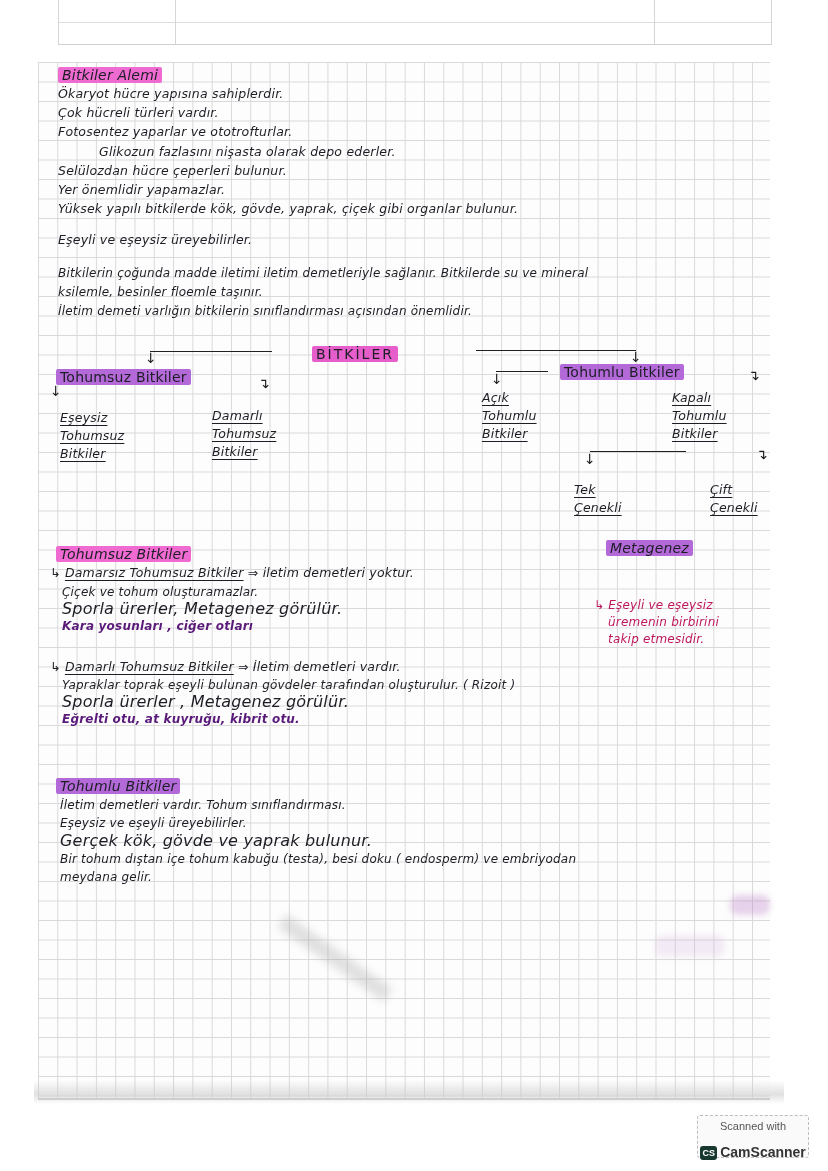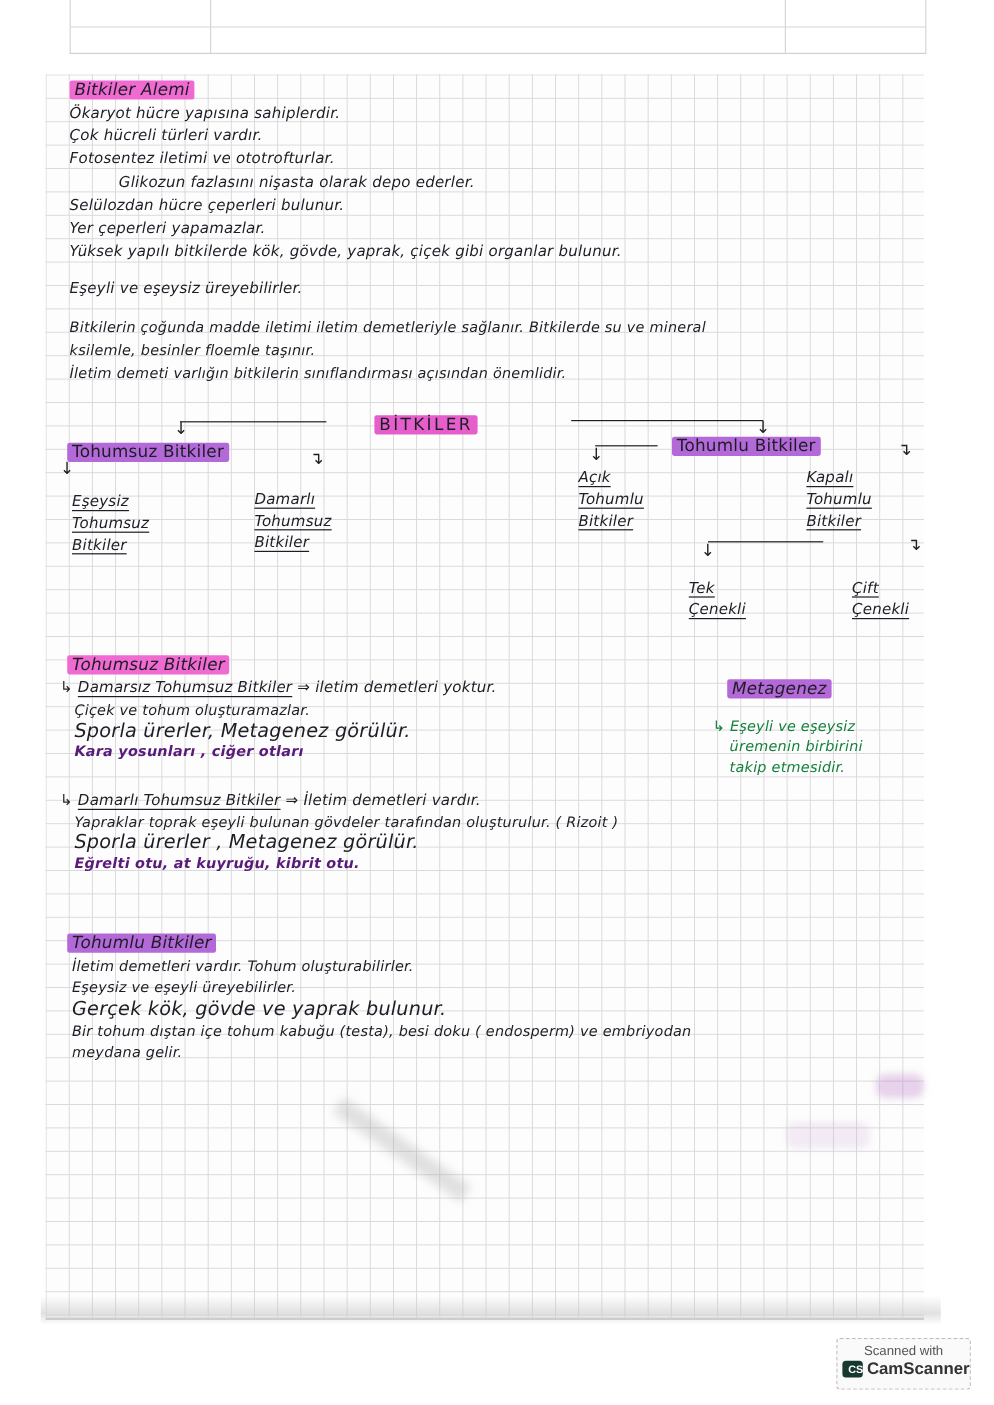--- a/index.html
+++ b/index.html
@@ -20,29 +20,29 @@
   .shadow{position:absolute;left:34px;top:1080px;width:750px;height:24px;
        background:linear-gradient(to bottom, rgba(220,220,220,0) 0%, rgba(200,200,200,.55) 60%, rgba(235,235,235,0) 100%);}
   .txt{position:absolute;font-family:"DejaVu Sans",sans-serif;font-size:12.5px;line-height:16px;
        color:#1d1d25;white-space:nowrap;letter-spacing:.2px;font-style:italic;}
   .hl-pink{background:#f06bd1;padding:0 4px;border-radius:2px;}
   .hl-purple{background:#b36ad8;padding:0 4px;border-radius:2px;}
   .hl-magenta{background:#e65ecb;padding:0 4px;border-radius:2px;}
   .heading{font-size:14px;font-style:italic;}
   .ul{text-decoration:underline;text-underline-offset:3px;}
   .purple-ink{color:#5a1a7a;font-weight:bold;}
-  .navy-ink{color:#15803d;}
+  .navy-ink{color:#be185d;}
   .arrow-h{position:absolute;border-top:1.8px solid #202020;}
   .arrowhead{position:absolute;font-size:14px;line-height:14px;color:#202020;}
   .smudge{position:absolute;border-radius:8px;background:rgba(190,130,200,.35);filter:blur(3px);}
   .pencil{position:absolute;background:rgba(140,140,140,.25);filter:blur(4px);transform:rotate(35deg);}
   .camscanner{position:absolute;left:697px;top:1115px;width:110px;height:41px;
        border:1px dashed #bdbdbd;border-radius:3px;background:#fafafa;text-align:center;}
   .camscanner .top{font-family:"Liberation Sans",sans-serif;font-size:11px;color:#555;margin-top:4px;}
-  .camscanner .brand{font-family:"Liberation Sans",sans-serif;font-size:14px;color:#333;font-weight:bold;margin-top:0;text-align:right;}
+  .camscanner .brand{font-family:"Liberation Sans",sans-serif;font-size:14px;color:#333;font-weight:bold;margin-top:12px;}
   .camscanner .logo{display:inline-block;width:17px;height:14px;background:#17382f;color:#fff;
        font-size:9px;line-height:14px;border-radius:3px;margin-right:3px;vertical-align:1px;font-weight:bold;}
 </style>
 </head>
 <body>
 
 <div class="header-table">
   <div class="row-line"></div>
   <div class="col1"></div>
   <div class="col2"></div>
@@ -53,24 +53,24 @@
 
 <div class="smudge" style="left:730px;top:895px;width:40px;height:20px;"></div>
 <div class="smudge" style="left:655px;top:935px;width:70px;height:22px;background:rgba(200,160,210,.2);"></div>
 <div class="pencil" style="left:270px;top:950px;width:130px;height:16px;"></div>
 
 <div class="txt heading" style="left:58px;top:67px;">
   <span class="hl-pink">Bitkiler Alemi</span>
 </div>
 <div class="txt" style="left:58px;top:86px;">Ökaryot hücre yapısına sahiplerdir.</div>
 <div class="txt" style="left:58px;top:105px;">Çok hücreli türleri vardır.</div>
-<div class="txt" style="left:58px;top:124px;">Fotosentez iletimi ve ototrofturlar.</div>
+<div class="txt" style="left:58px;top:124px;">Fotosentez yaparlar ve ototrofturlar.</div>
 <div class="txt" style="left:58px;top:144px;margin-left:41px;">Glikozun fazlasını nişasta olarak depo ederler.</div>
 <div class="txt" style="left:58px;top:163px;">Selülozdan hücre çeperleri bulunur.</div>
-<div class="txt" style="left:58px;top:182px;">Yer çeperleri yapamazlar.</div>
+<div class="txt" style="left:58px;top:182px;">Yer önemlidir yapamazlar.</div>
 <div class="txt" style="left:58px;top:201px;">Yüksek yapılı bitkilerde kök, gövde, yaprak, çiçek gibi organlar bulunur.</div>
 <div class="txt" style="left:58px;top:232px;">Eşeyli ve eşeysiz üreyebilirler.</div>
 
 <div class="txt" style="left:58px;top:265px;font-size:12px;">Bitkilerin çoğunda madde iletimi iletim demetleriyle sağlanır. Bitkilerde su ve mineral</div>
 <div class="txt" style="left:58px;top:284px;font-size:12px;">ksilemle, besinler floemle taşınır.</div>
 <div class="txt" style="left:58px;top:303px;font-size:12px;">İletim demeti varlığın bitkilerin sınıflandırması açısından önemlidir.</div>
 
 <div class="txt heading" style="left:312px;top:346px;letter-spacing:2px;font-style:normal;">
   <span class="hl-magenta">BİTKİLER</span>
 </div>
@@ -124,21 +124,21 @@
 <div class="txt" style="left:50px;top:565px;">
   <span>↳</span>
   <span class="ul">Damarsız Tohumsuz Bitkiler</span>
   <span>⇒</span>
   <span>iletim demetleri yoktur.</span>
 </div>
 <div class="txt" style="left:62px;top:584px;font-size:12px;">Çiçek ve tohum oluşturamazlar.</div>
 <div class="txt" style="left:62px;top:601px;font-size:16px;">Sporla ürerler, Metagenez görülür.</div>
 <div class="txt purple-ink" style="left:62px;top:618px;font-size:12px;">Kara yosunları , ciğer otları</div>
 
-<div class="txt heading" style="left:606px;top:566px;text-align:right;">
+<div class="txt heading" style="left:606px;top:540px;text-align:right;">
   <span class="hl-purple">Metagenez</span>
 </div>
 <div class="txt navy-ink" style="left:594px;top:597px;font-size:12px;">
   <span>↳</span>
   <span>Eşeyli ve eşeysiz</span>
 </div>
 <div class="txt navy-ink" style="left:608px;top:614px;font-size:12px;">üremenin birbirini</div>
 <div class="txt navy-ink" style="left:608px;top:631px;font-size:12px;">takip etmesidir.</div>
 
 <div class="txt" style="left:50px;top:659px;">
@@ -147,21 +147,21 @@
   <span>⇒</span>
   <span>İletim demetleri vardır.</span>
 </div>
 <div class="txt" style="left:62px;top:677px;font-size:12px;">Yapraklar toprak eşeyli bulunan gövdeler tarafından oluşturulur. ( Rizoit )</div>
 <div class="txt" style="left:62px;top:694px;font-size:16px;">Sporla ürerler , Metagenez görülür.</div>
 <div class="txt purple-ink" style="left:62px;top:711px;font-size:12px;">Eğrelti otu, at kuyruğu, kibrit otu.</div>
 
 <div class="txt heading" style="left:56px;top:778px;">
   <span class="hl-purple">Tohumlu Bitkiler</span>
 </div>
-<div class="txt" style="left:60px;top:797px;font-size:12px;">İletim demetleri vardır. Tohum oluşturabilirler.</div>
+<div class="txt" style="left:60px;top:797px;font-size:12px;">İletim demetleri vardır. Tohum sınıflandırması.</div>
 <div class="txt" style="left:60px;top:815px;font-size:12px;">Eşeysiz ve eşeyli üreyebilirler.</div>
 <div class="txt" style="left:60px;top:833px;font-size:16px;">Gerçek kök, gövde ve yaprak bulunur.</div>
 <div class="txt" style="left:60px;top:851px;font-size:12px;">Bir tohum dıştan içe tohum kabuğu (testa), besi doku ( endosperm) ve embriyodan</div>
 <div class="txt" style="left:60px;top:869px;font-size:12px;">meydana gelir.</div>
 
 <div class="camscanner">
   <div class="top">Scanned with</div>
   <div class="brand">
     <span class="logo">CS</span><span>CamScanner</span>
   </div>

